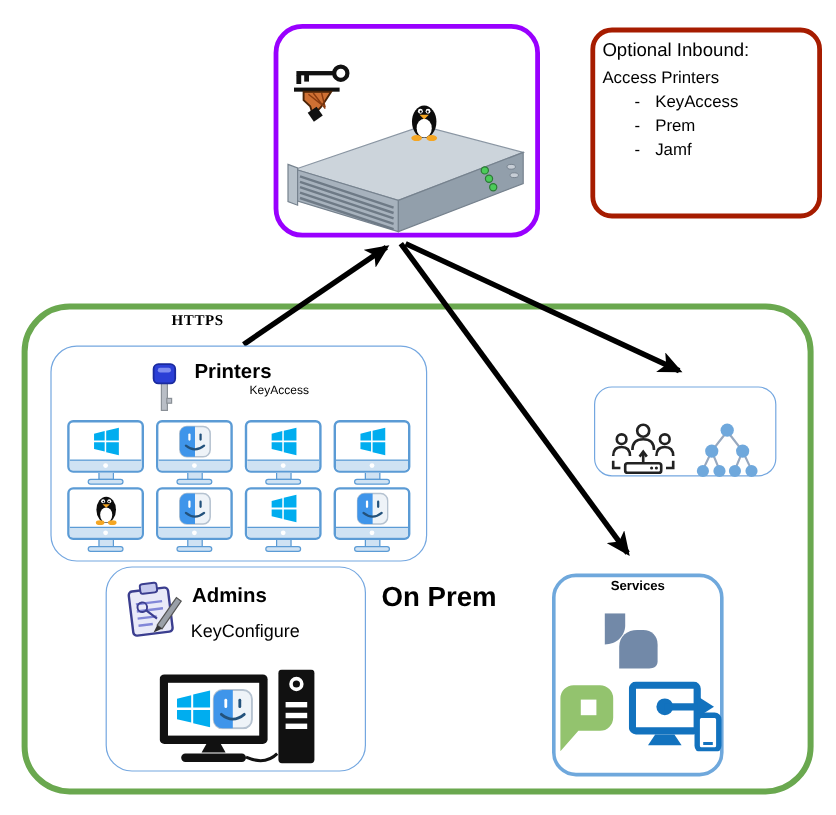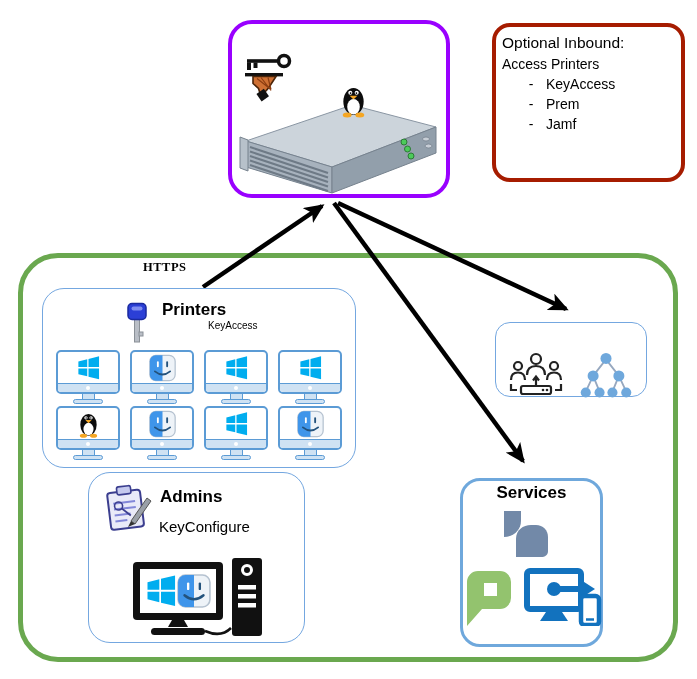--- a/index.html
+++ b/index.html
@@ -25,21 +25,21 @@
   .opt-title{font-weight:normal;font-size:15.5px;margin-bottom:1px;}
   .opt-bullet{display:flex;}
   .opt-bullet .dash{width:30px;text-align:center;margin-left:14px;}
   
   .clients-title{left:162px;top:300px;font-weight:bold;font-size:17px;z-index:4;}
   .clients-sub{left:160px;top:320px;font-size:10px;z-index:4;margin-left:48px;}
   
   .admins-title{left:160px;top:487px;font-weight:bold;font-size:17px;z-index:4;}
   .admins-sub{left:159px;top:518px;font-size:15px;z-index:4;}
   .domain-title{left:495px;top:326px;width:152px;font-weight:bold;font-size:15px;z-index:4;}
-  .services-title{left:460px;top:483px;width:143px;font-weight:bold;font-size:17px;z-index:4;}
+  .services-title{left:460px;top:483px;width:143px;font-weight:bold;font-size:11px;z-index:4;}
   
   #monitor-grid{left:55px;top:350px;display:grid;grid-template-columns:repeat(4,66px);column-gap:8px;row-gap:2px;z-index:4;}
   .monitor{width:66px;display:flex;flex-direction:column;align-items:center;}
   .mframe{width:64px;height:44px;border:2px solid #5b9bd5;border-radius:5px;background:#fff;box-sizing:border-box;overflow:hidden;display:flex;flex-direction:column;}
   .screen{flex:1;display:flex;align-items:center;justify-content:center;}
   .oslogo{width:27px;height:28px;display:block;}
   .chin{height:8px;background:#cfe2f3;border-top:1.5px solid #5b9bd5;display:flex;align-items:center;justify-content:center;}
   .mdot{width:4px;height:4px;background:#fff;border-radius:50%;}
   .neck{width:13px;height:6px;background:#cfe2f3;border:1.5px solid #5b9bd5;border-top:none;box-sizing:border-box;}
   .mbase{width:30px;height:5px;background:#cfe2f3;border:1.5px solid #5b9bd5;border-radius:3px;box-sizing:border-box;margin-top:-1px;}
@@ -87,20 +87,21 @@
         <path d="M0 0 L20 9 L0 18 L5 9 Z" fill="#000"></path>
       </marker>
     </defs>
     <line x1="203" y1="287" x2="322" y2="206" stroke="#000" stroke-width="4.5" marker-end="url(#ah)"></line>
     <line x1="338" y1="203" x2="566" y2="309" stroke="#000" stroke-width="4.5" marker-end="url(#ah)"></line>
     <line x1="334" y1="203" x2="523" y2="461" stroke="#000" stroke-width="4.5" marker-end="url(#ah)"></line>
   </svg>
 
   <div class="abs onprem-box"></div>
   <div class="abs https-label">HTTPS</div>
+  <div class="abs onprem-label">On Prem</div>
 
   <div class="abs cloud-box"></div>
   <svg class="abs z4" style="left:240px;top:50px" width="54" height="54" viewBox="0 0 54 54">
     <circle cx="44" cy="11" r="5.5" fill="none" stroke="#111" stroke-width="3.5"></circle>
     <rect x="7" y="9.2" width="32" height="3.6" fill="#111"></rect>
     <rect x="7" y="12.5" width="4" height="7.5" fill="#111"></rect>
     <rect x="13.5" y="12.5" width="4" height="5.5" fill="#111"></rect>
     <rect x="5" y="23" width="38" height="3.4" fill="#111"></rect>
     <path d="M13 26.5 h23 l-6.5 10 q-4.5 6.5 -9 8.5 l-2 -6.5 l-5.5 -5 z" fill="#cf7033" stroke="#4a2408" stroke-width="1.6"></path>
     <path d="M17 28.5 l14 11 M21 27.5 l10 13 M28 27.5 l3 12" stroke="#8c3c10" stroke-width="1.2" fill="none"></path>

